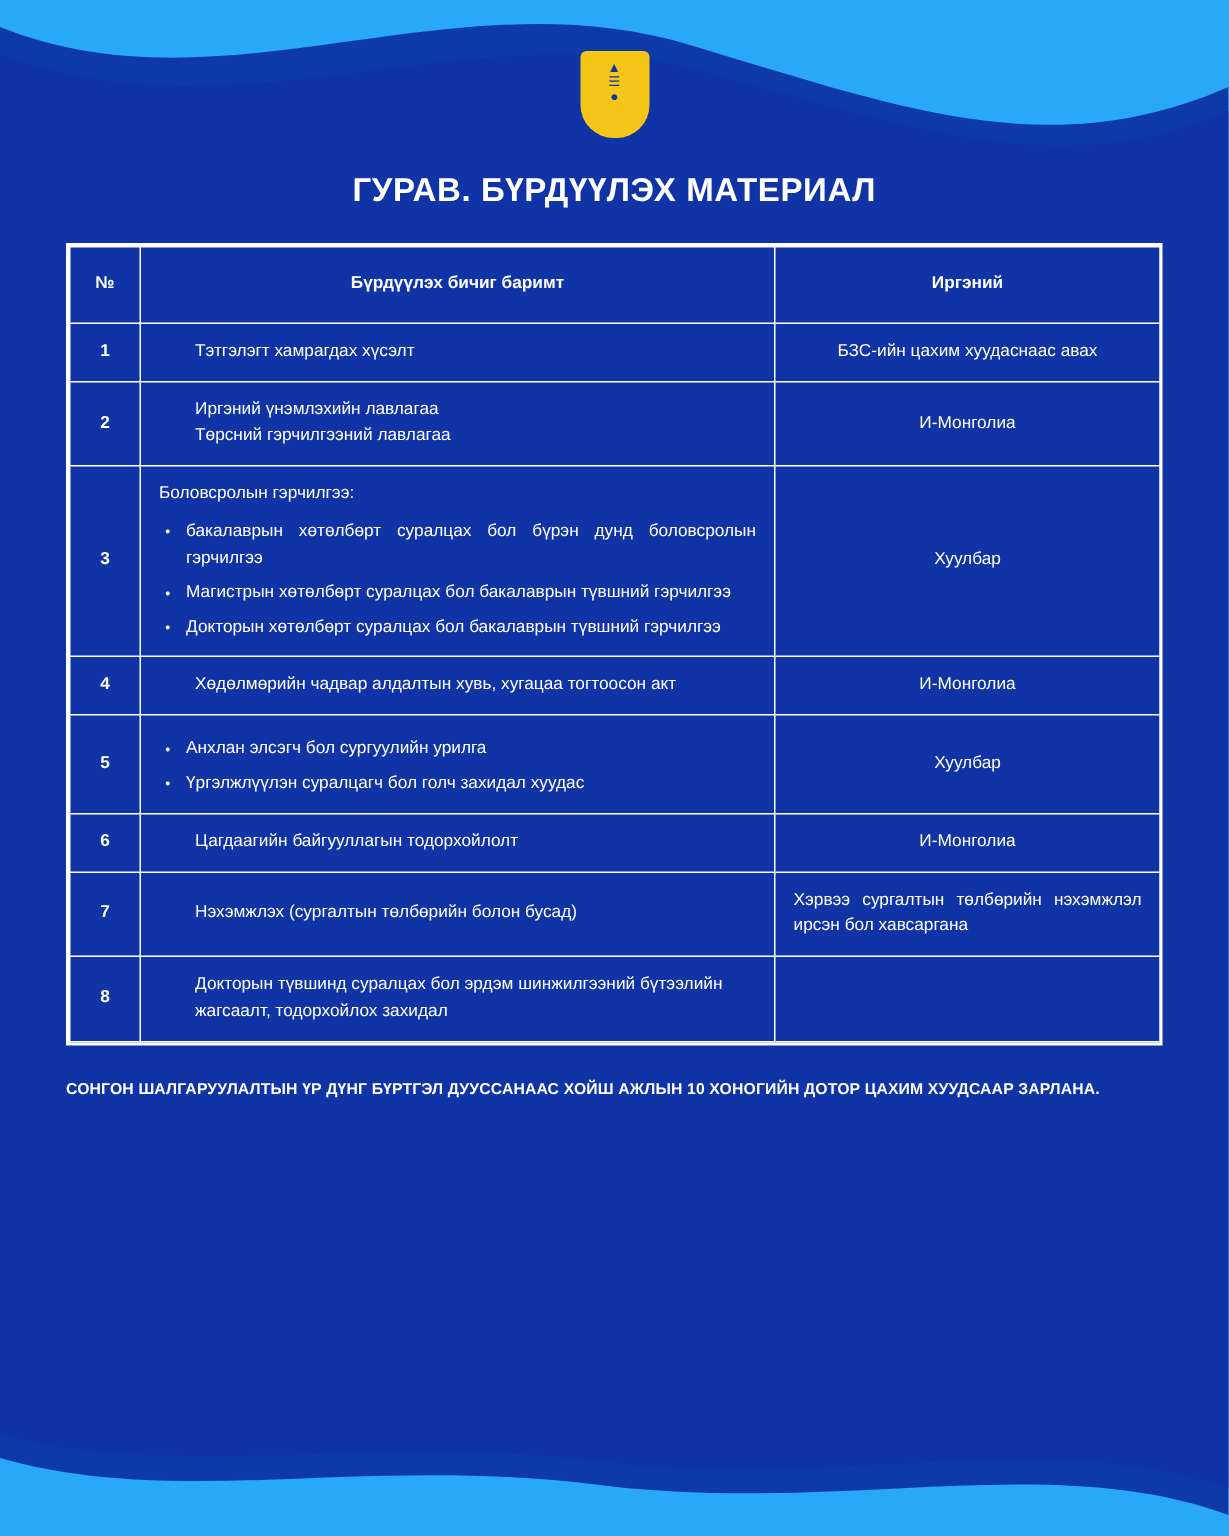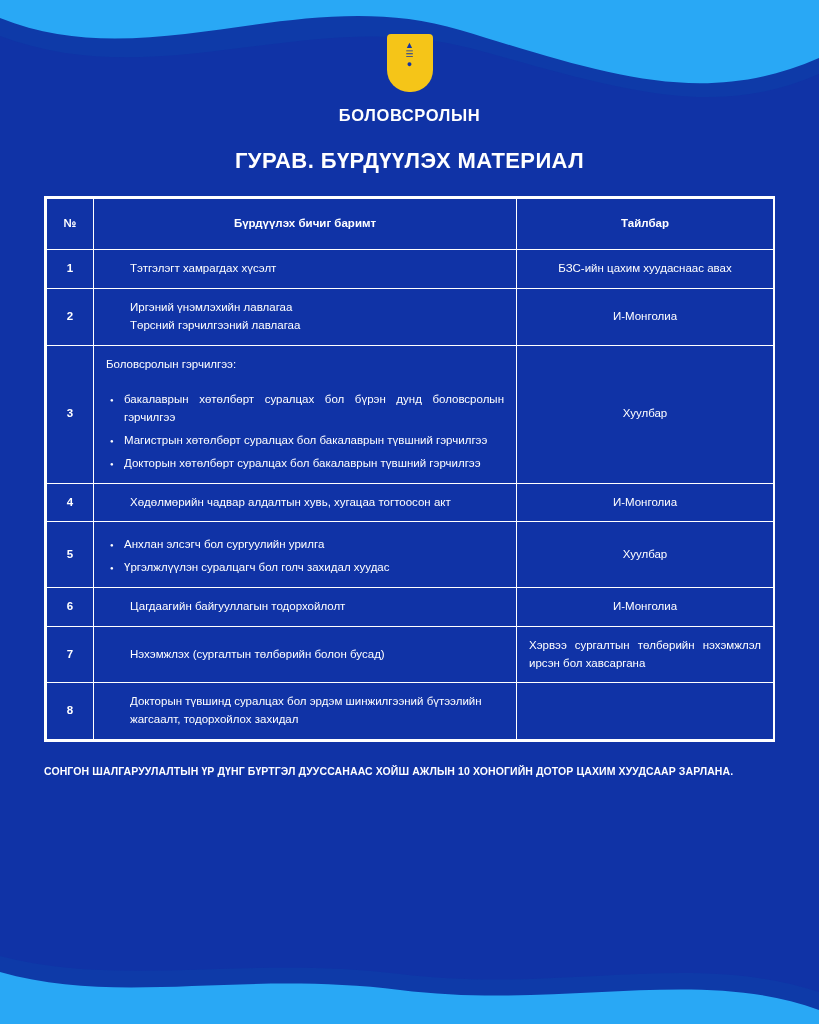--- a/index.html
+++ b/index.html
@@ -136,21 +136,21 @@
   }
   ul.bullets li:last-child { margin-bottom: 0; }
   ul.bullets li:before {
     content: "\25CF";
     position: absolute;
     left: -14px;
     top: 0;
     font-size: 6px;
     line-height: 19px;
   }
-  .lead-line { margin-bottom: 18px; }
+  .lead-line { margin-bottom: 7px; }
 
   
   .footer {
     margin: 20px 44px 0 44px;
     color: #ffffff;
     font-size: 10.5px;
     line-height: 1.75;
     font-weight: bold;
     letter-spacing: 0.1px;
   }
@@ -173,38 +173,37 @@
     <path d="M0,36 C160,96 310,6 470,48 C610,86 710,122 819,74 L819,992 C690,950 560,994 400,974 C250,955 120,988 0,956 Z" fill="#1033a6"></path>
   </svg>
 
   <div class="content">
 
     <div class="header">
       <div class="emblem">
         <div class="soyombo">▲<br>☰<br>●</div>
       </div>
       <div class="brand">
-        <div>БОЛОВСРОЛЫН</div>
       </div>
     </div>
 
     <div class="doc-title">ГУРАВ. БҮРДҮҮЛЭХ МАТЕРИАЛ</div>
 
     <div class="table-wrap">
       <table>
         <colgroup>
           <col class="c-no">
           <col class="c-doc">
           <col class="c-rem">
         </colgroup>
         <thead>
           <tr>
             <th>№</th>
             <th>Бүрдүүлэх бичиг баримт</th>
-            <th>Тайлбар</th>
+            <th>Иргэний</th>
           </tr>
         </thead>
         <tbody>
 
           <tr>
             <td class="num">1</td>
             <td class="doc">
               <div class="cell-lines">
                 <div>Тэтгэлэгт хамрагдах хүсэлт</div>
               </div>

